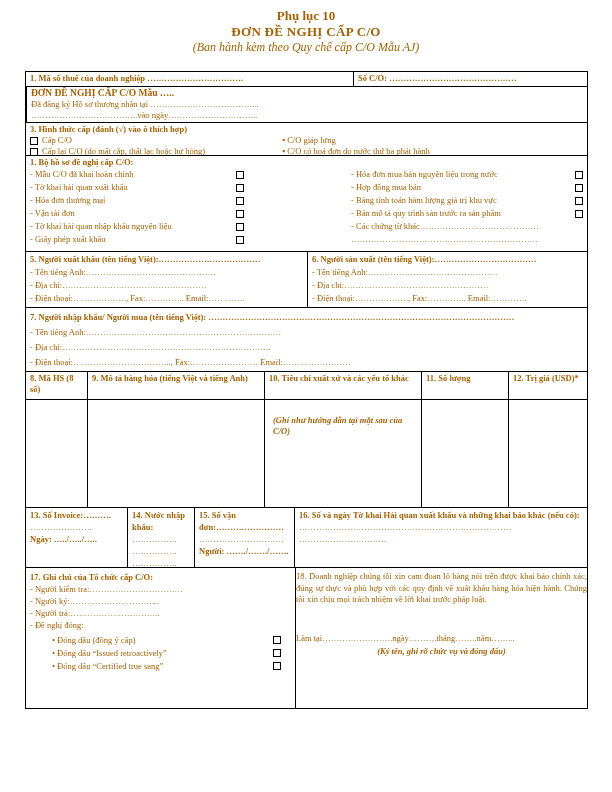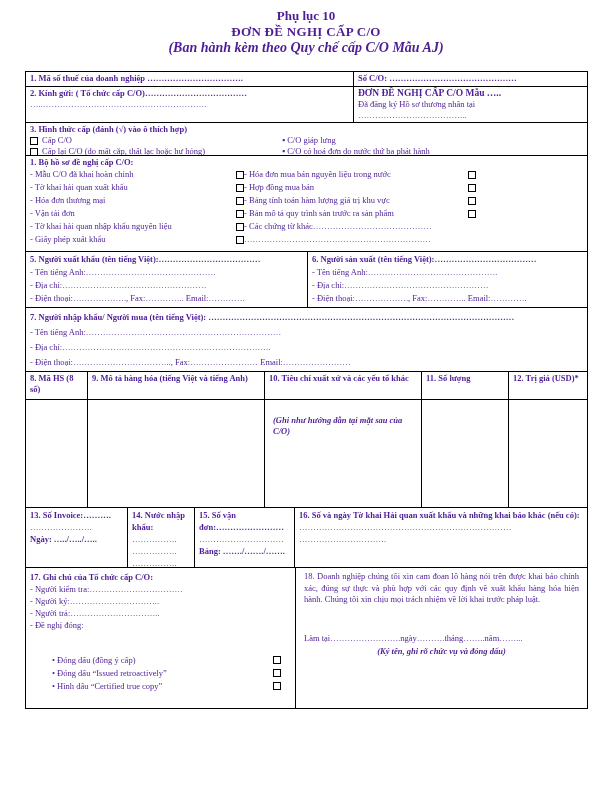--- a/index.html
+++ b/index.html
@@ -1,22 +1,22 @@
 <!DOCTYPE html>
 <html><head>
 <meta charset="utf-8">
 <style>
   *{margin:0;padding:0;box-sizing:border-box}
   html,body{background:#fff}
-  .page{position:relative;width:612px;height:792px;background:#fff;color:#4c1d95;
+  .page{position:relative;width:612px;height:792px;background:#fff;color:#a16207;
         font-family:"Liberation Serif",serif;overflow:hidden;margin:0 auto}
   .hdr{position:absolute;top:8px;left:0;width:100%;text-align:center}
   .hdr-appendix{font-size:13px;font-weight:700}
   .hdr-title{font-size:13px;font-weight:700;letter-spacing:.3px}
-  .hdr-subtitle{font-size:14px;font-weight:700;font-style:italic}
+  .hdr-subtitle{font-size:12px;font-weight:400;font-style:italic}
   .form{position:absolute;left:25px;top:71px;width:563px;height:638px;border:1px solid #000;
         font-size:8.5px;line-height:11px;display:flex;flex-direction:column}
   .row{display:flex;border-bottom:1px solid #000;overflow:hidden;flex:none}
   .row.last{border-bottom:none;flex:1}
   .cell{padding:1px 4px;overflow:hidden}
   .vline{border-left:1px solid #000}
   .b{font-weight:700}
   .i{font-style:italic}
   .cb{display:inline-block;width:8px;height:8px;border:1px solid #000;flex:none;background:#fff}
   .opt{display:flex;align-items:center;gap:4px;height:11px}
@@ -43,24 +43,20 @@
   </div>
 
   <div class="form">
 
     <div class="row" style="height:15px">
       <div class="cell b" style="width:327px">1. Mã số thuế của doanh nghiệp …………………………….</div>
       <div class="cell vline b" style="flex:1">Số C/O: ………………………………………</div>
     </div>
 
     <div class="row" style="height:36px">
-      <div class="cell" style="width:327px">
-        <div class="b">2. Kính gửi: ( Tổ chức cấp C/O)………………………………</div>
-        <div>…..………………………………………………….</div>
-      </div>
       <div class="cell vline" style="flex:1">
         <div class="b" style="font-size:9.5px">ĐƠN ĐỀ NGHỊ CẤP C/O Mẫu …..</div>
         <div>Đã đăng ký Hồ sơ thương nhân tại ………………………………...</div>
         <div>………………………………..vào ngày…………………………..</div>
       </div>
     </div>
 
     <div class="row" style="height:33px">
       <div class="cell" style="flex:1">
         <div class="b">3. Hình thức cấp (đánh (√) vào ô thích hợp)</div>
@@ -79,21 +75,21 @@
             <div class="sqb">C/O giáp lưng</div>
             <div class="sqb">C/O có hoá đơn do nước thứ ba phát hành</div>
           </div>
         </div>
       </div>
     </div>
 
     <div class="row" style="height:96px">
       <div class="cell" style="flex:1">
         <div class="b">1. Bộ hồ sơ đề nghị cấp C/O:</div>
-        <div style="display:flex;">
+        <div style="display:flex;justify-content:space-between">
           <div style="width:214px">
             <div class="item">
               <span>- Mẫu C/O đã khai hoàn chỉnh</span>
               <span class="cb"></span>
             </div>
             <div class="item">
               <span>- Tờ khai hải quan xuất khẩu</span>
               <span class="cb"></span>
             </div>
             <div class="item">
@@ -187,52 +183,52 @@
       </div>
       <div class="cell vline line12" style="width:67px">
         <div class="b">14. Nước nhập khẩu:</div>
         <div>…………….</div>
         <div>…………….</div>
         <div>…………….</div>
       </div>
       <div class="cell vline line12" style="width:100px">
         <div class="b">15. Số vận đơn:……………………</div>
         <div>…………………………</div>
-        <div class="b">Bảng: ……./……./…….</div>
+        <div class="b">Người: ……./……./…….</div>
       </div>
       <div class="cell vline line12" style="flex:1">
         <div class="b">16. Số và ngày Tờ khai Hải quan xuất khẩu và những khai báo khác (nếu có):</div>
         <div>…………………………………………………………………</div>
         <div>………………………….</div>
       </div>
     </div>
 
     <div class="row last">
       <div class="cell line12" style="width:269px;padding-top:3px">
         <div class="b">17. Ghi chú của Tổ chức cấp C/O:</div>
         <div>- Người kiểm tra:……………………………</div>
         <div>- Người ký:…………………………..</div>
         <div>- Người trả:…………………………..</div>
         <div>- Đề nghị đóng:</div>
-        <div style="margin-top:22px;padding-right:10px">
+        <div style="margin-top:2px;padding-right:10px">
           <div class="stamp">
             <span class="lbl">Đóng dấu (đồng ý cấp)</span>
             <span class="cb"></span>
           </div>
           <div class="stamp">
             <span class="lbl">Đóng dấu “Issued retroactively”</span>
             <span class="cb"></span>
           </div>
           <div class="stamp">
-            <span class="lbl">Hình dấu “Certified true copy”</span>
+            <span class="lbl">Đóng dấu “Certified true sang”</span>
             <span class="cb"></span>
           </div>
         </div>
       </div>
-      <div class="cell vline" style="flex:1;padding:3px 8px">
+      <div class="cell vline" style="flex:1;padding:3px 0">
         <div style="text-align:justify;line-height:11.5px">18. Doanh nghiệp chúng tôi xin cam đoan lô hàng nói trên được khai báo chính xác, đúng sự thực và phù hợp với các quy định về xuất khẩu hàng hóa hiện hành. Chúng tôi xin chịu mọi trách nhiệm về lời khai trước pháp luật.</div>
         <div style="margin-top:27px">Làm tại…………………….ngày……….tháng……..năm……...</div>
         <div class="b i" style="text-align:center;margin-top:2px">(Ký tên, ghi rõ chức vụ và đóng dấu)</div>
       </div>
     </div>
 
   </div>
 
 
 </div>

